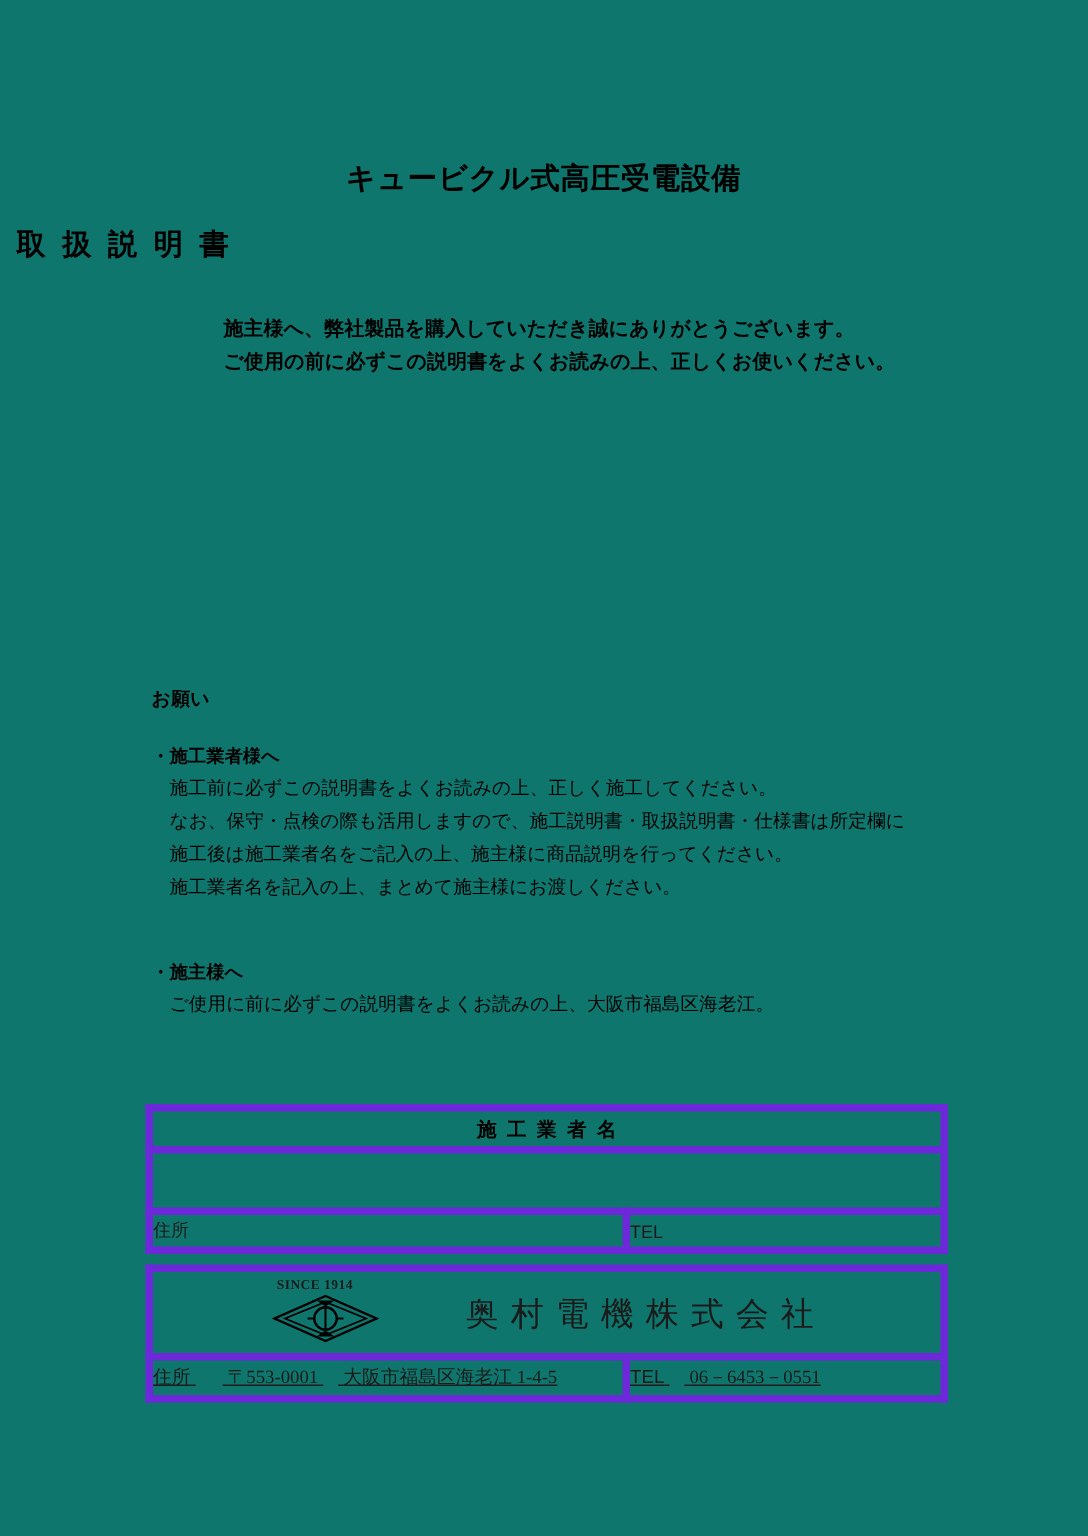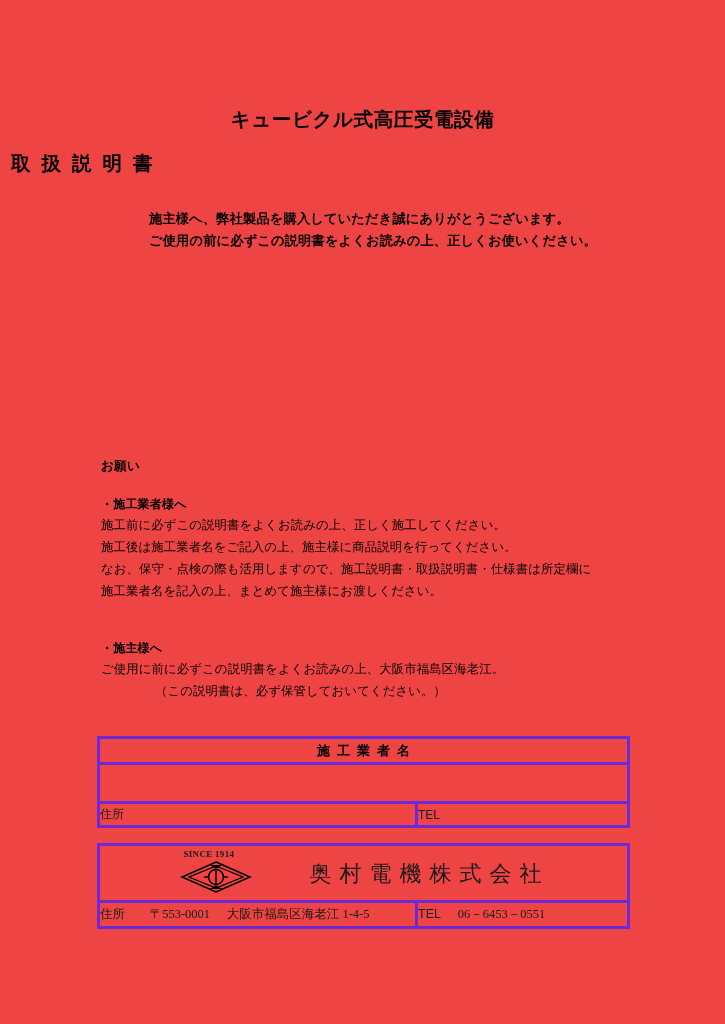--- a/index.html
+++ b/index.html
@@ -11,21 +11,21 @@
     width: 725px;
     height: 1024px;
     position: relative;
     font-family: "Liberation Sans", "DejaVu Sans", sans-serif;
     color: #000000;
     overflow: hidden;
   }
   .page {
     position: absolute;
     inset: 0;
-    background: #ef4444;
+    background: #0f766e;
   }
 
   
   .title-main {
     position: absolute;
     top: 108px;
     left: 0;
     width: 725px;
     text-align: center;
     font-size: 19.5px;
@@ -72,41 +72,42 @@
     left: 101px;
   }
   .block-title {
     font-size: 12px;
     font-weight: bold;
     letter-spacing: 0.2px;
     line-height: 20px;
     white-space: nowrap;
   }
   .block-body {
+    margin-left: 12px;
     font-size: 12.4px;
     line-height: 22px;
     letter-spacing: 0.1px;
     white-space: nowrap;
   }
   .block-body .line { display: block; }
   .line-indent { padding-left: 54px; }
 
   #block-contractor { top: 494px; }
   #block-owner { top: 638px; }
 
   
   .tbl {
     position: absolute;
     left: 97px;
     width: 530px;
     border-collapse: collapse;
     table-layout: fixed;
   }
   .tbl td {
-    border: 3px solid #6d28d9;
+    border: 5px solid #6d28d9;
     padding: 0;
     vertical-align: middle;
     font-size: 12px;
     color: #1a1a1a;
   }
   .cell-pad { padding-left: 8px; }
 
   #table-contractor { top: 736px; }
   #table-contractor .row-header td {
     height: 23px;
@@ -115,21 +116,21 @@
     font-weight: bold;
     letter-spacing: 7px;
     text-indent: 7px;
     color: #000;
   }
   #table-contractor .row-blank td { height: 36px; }
   #table-contractor .row-addr td { height: 21px; }
 
   #table-company { top: 843px; }
   #table-company .row-brand td { height: 54px; position: relative; }
-  #table-company .row-info td { height: 23px; }
+  #table-company .row-info td { height: 23px; text-decoration: underline; }
 
   
   .brand-wrap {
     position: absolute;
     left: 0; top: 0;
     width: 100%; height: 100%;
     display: flex;
     align-items: center;
     justify-content: center;
     gap: 14px;
@@ -190,31 +191,30 @@
     <div>施主様へ、弊社製品を購入していただき誠にありがとうございます。</div>
     <div>ご使用の前に必ずこの説明書をよくお読みの上、正しくお使いください。</div>
   </div>
 
   <div class="request-heading">お願い</div>
 
   <div class="block" id="block-contractor">
     <div class="block-title">・施工業者様へ</div>
     <div class="block-body">
       <span class="line">施工前に必ずこの説明書をよくお読みの上、正しく施工してください。</span>
+      <span class="line">なお、保守・点検の際も活用しますので、施工説明書・取扱説明書・仕様書は所定欄に</span>
       <span class="line">施工後は施工業者名をご記入の上、施主様に商品説明を行ってください。</span>
-      <span class="line">なお、保守・点検の際も活用しますので、施工説明書・取扱説明書・仕様書は所定欄に</span>
       <span class="line">施工業者名を記入の上、まとめて施主様にお渡しください。</span>
     </div>
   </div>
 
   <div class="block" id="block-owner">
     <div class="block-title">・施主様へ</div>
     <div class="block-body">
       <span class="line">ご使用に前に必ずこの説明書をよくお読みの上、大阪市福島区海老江。</span>
-      <span class="line line-indent">（この説明書は、必ず保管しておいてください。）</span>
     </div>
   </div>
 
   <table class="tbl" id="table-contractor">
     <colgroup>
         <col style="width:318px">
         <col style="width:212px">
       </colgroup>
     <tbody>
       <tr class="row-header">

